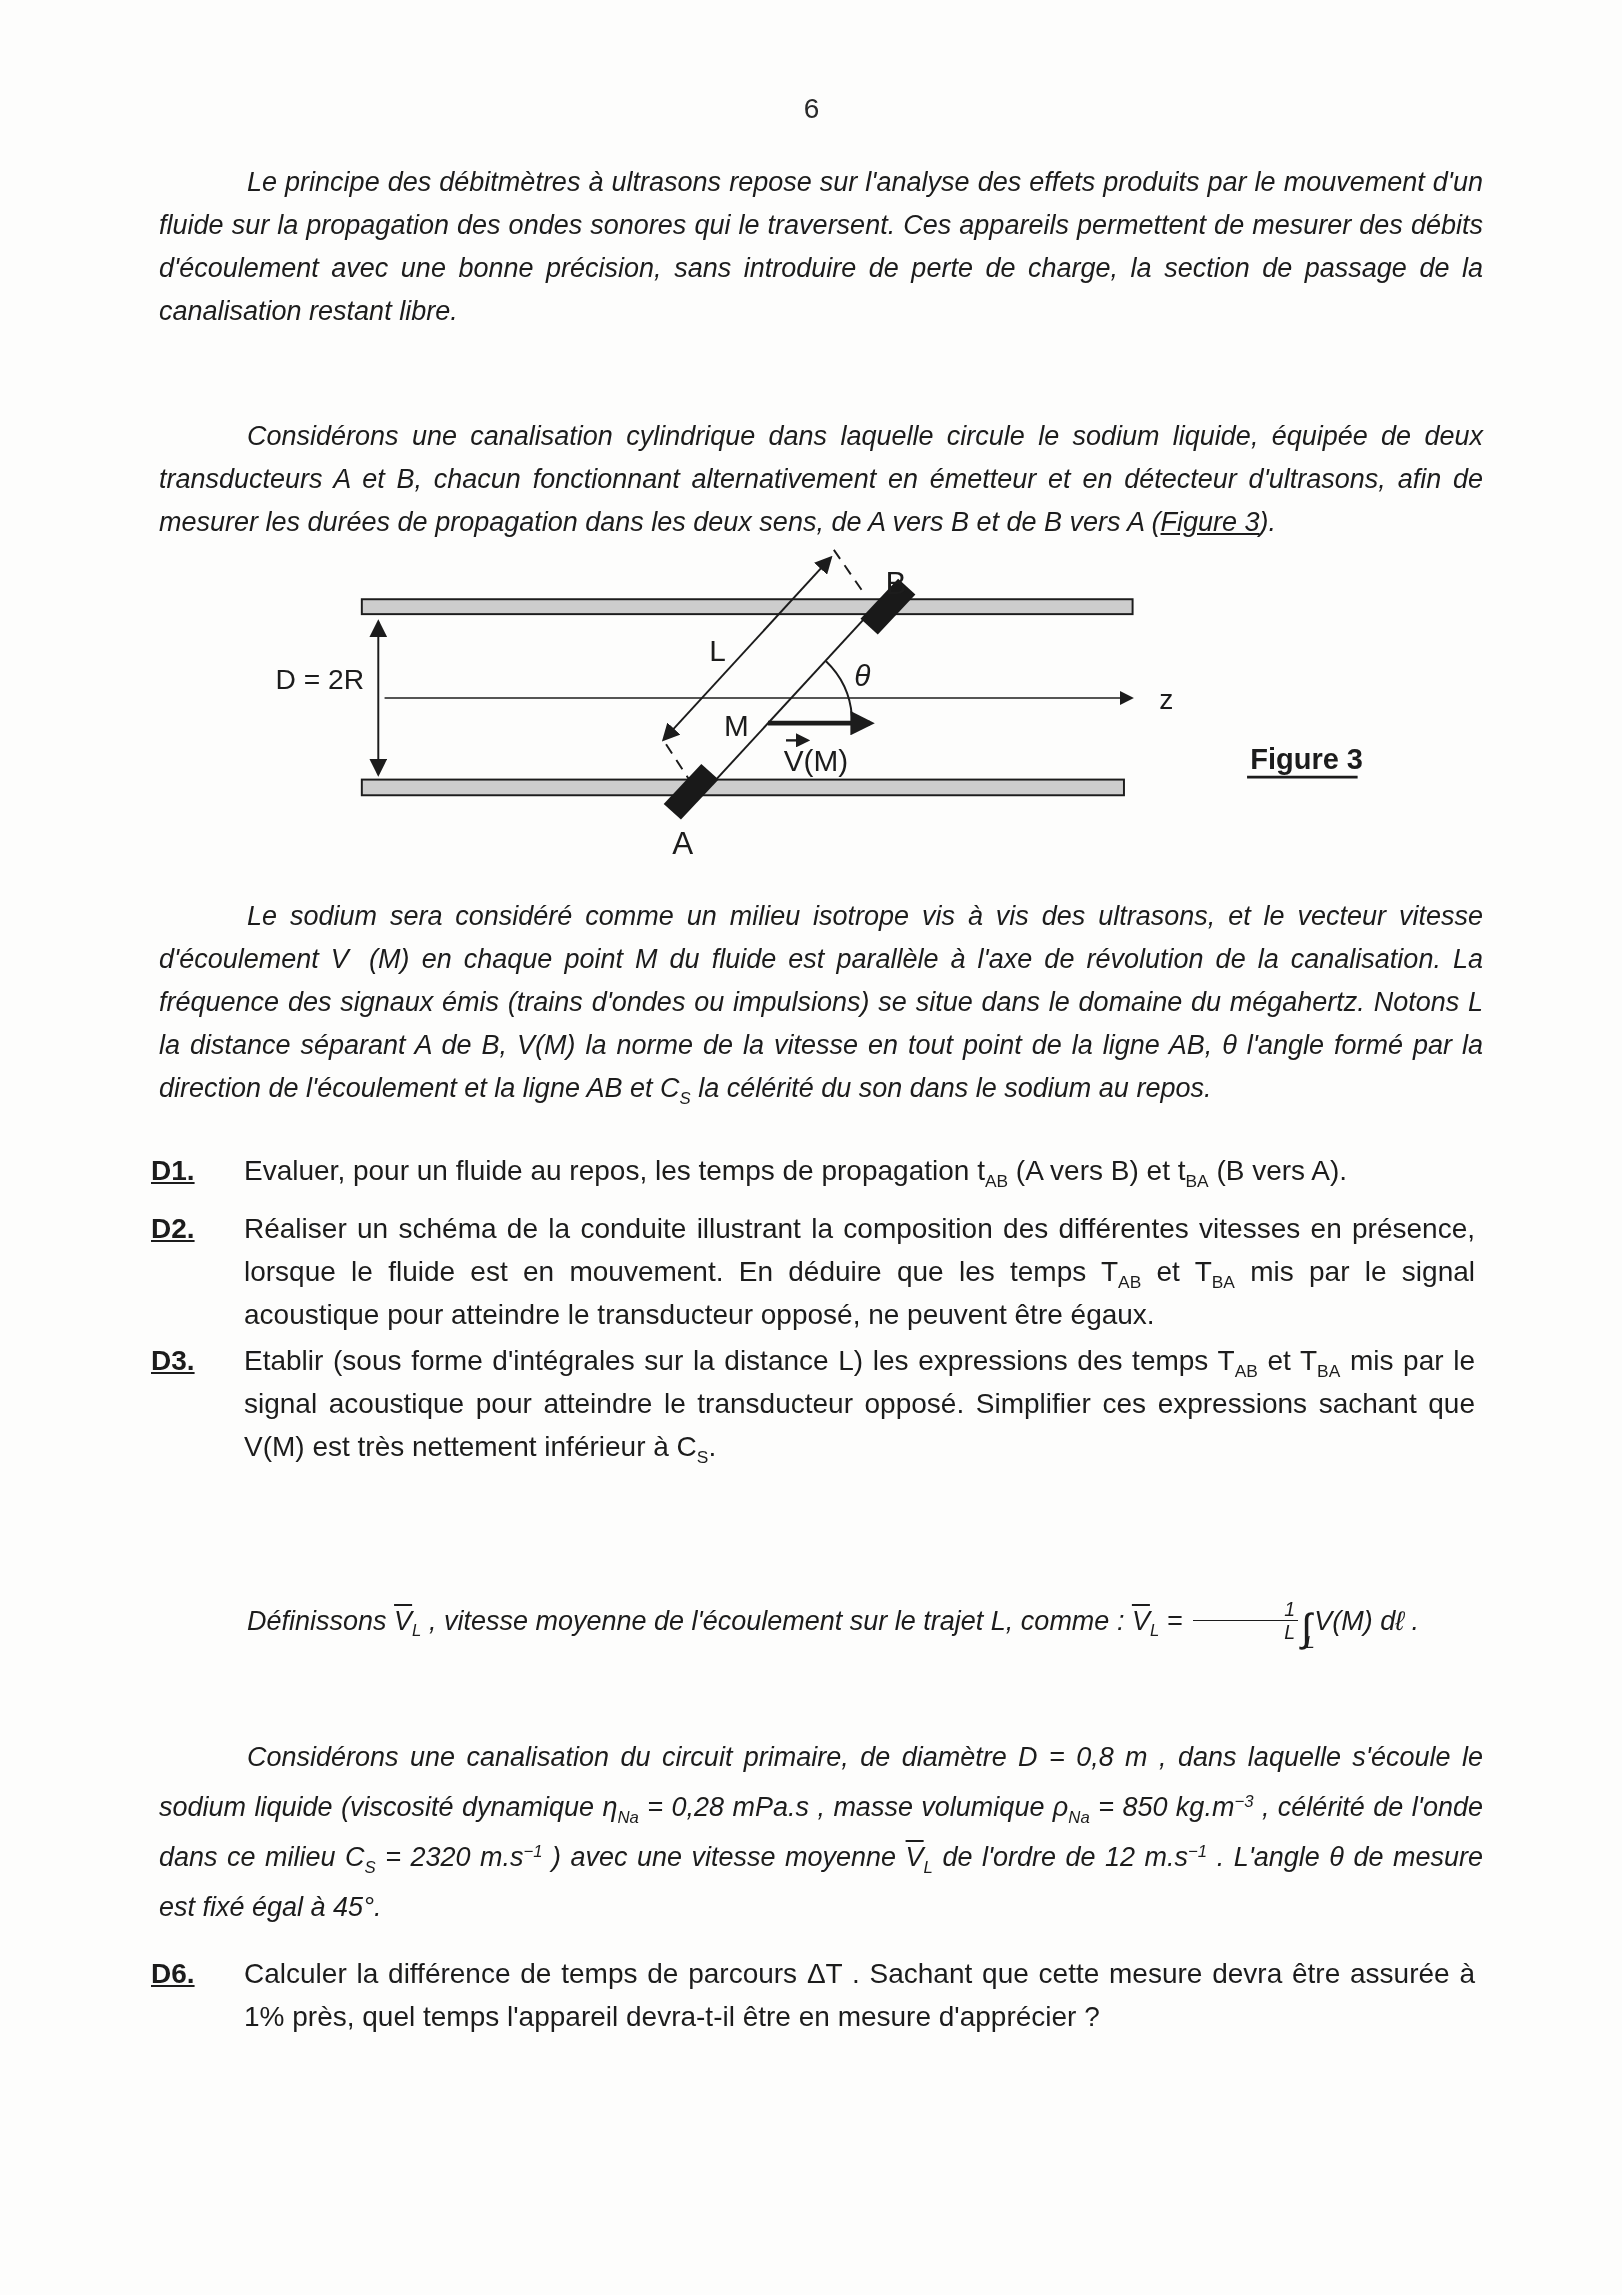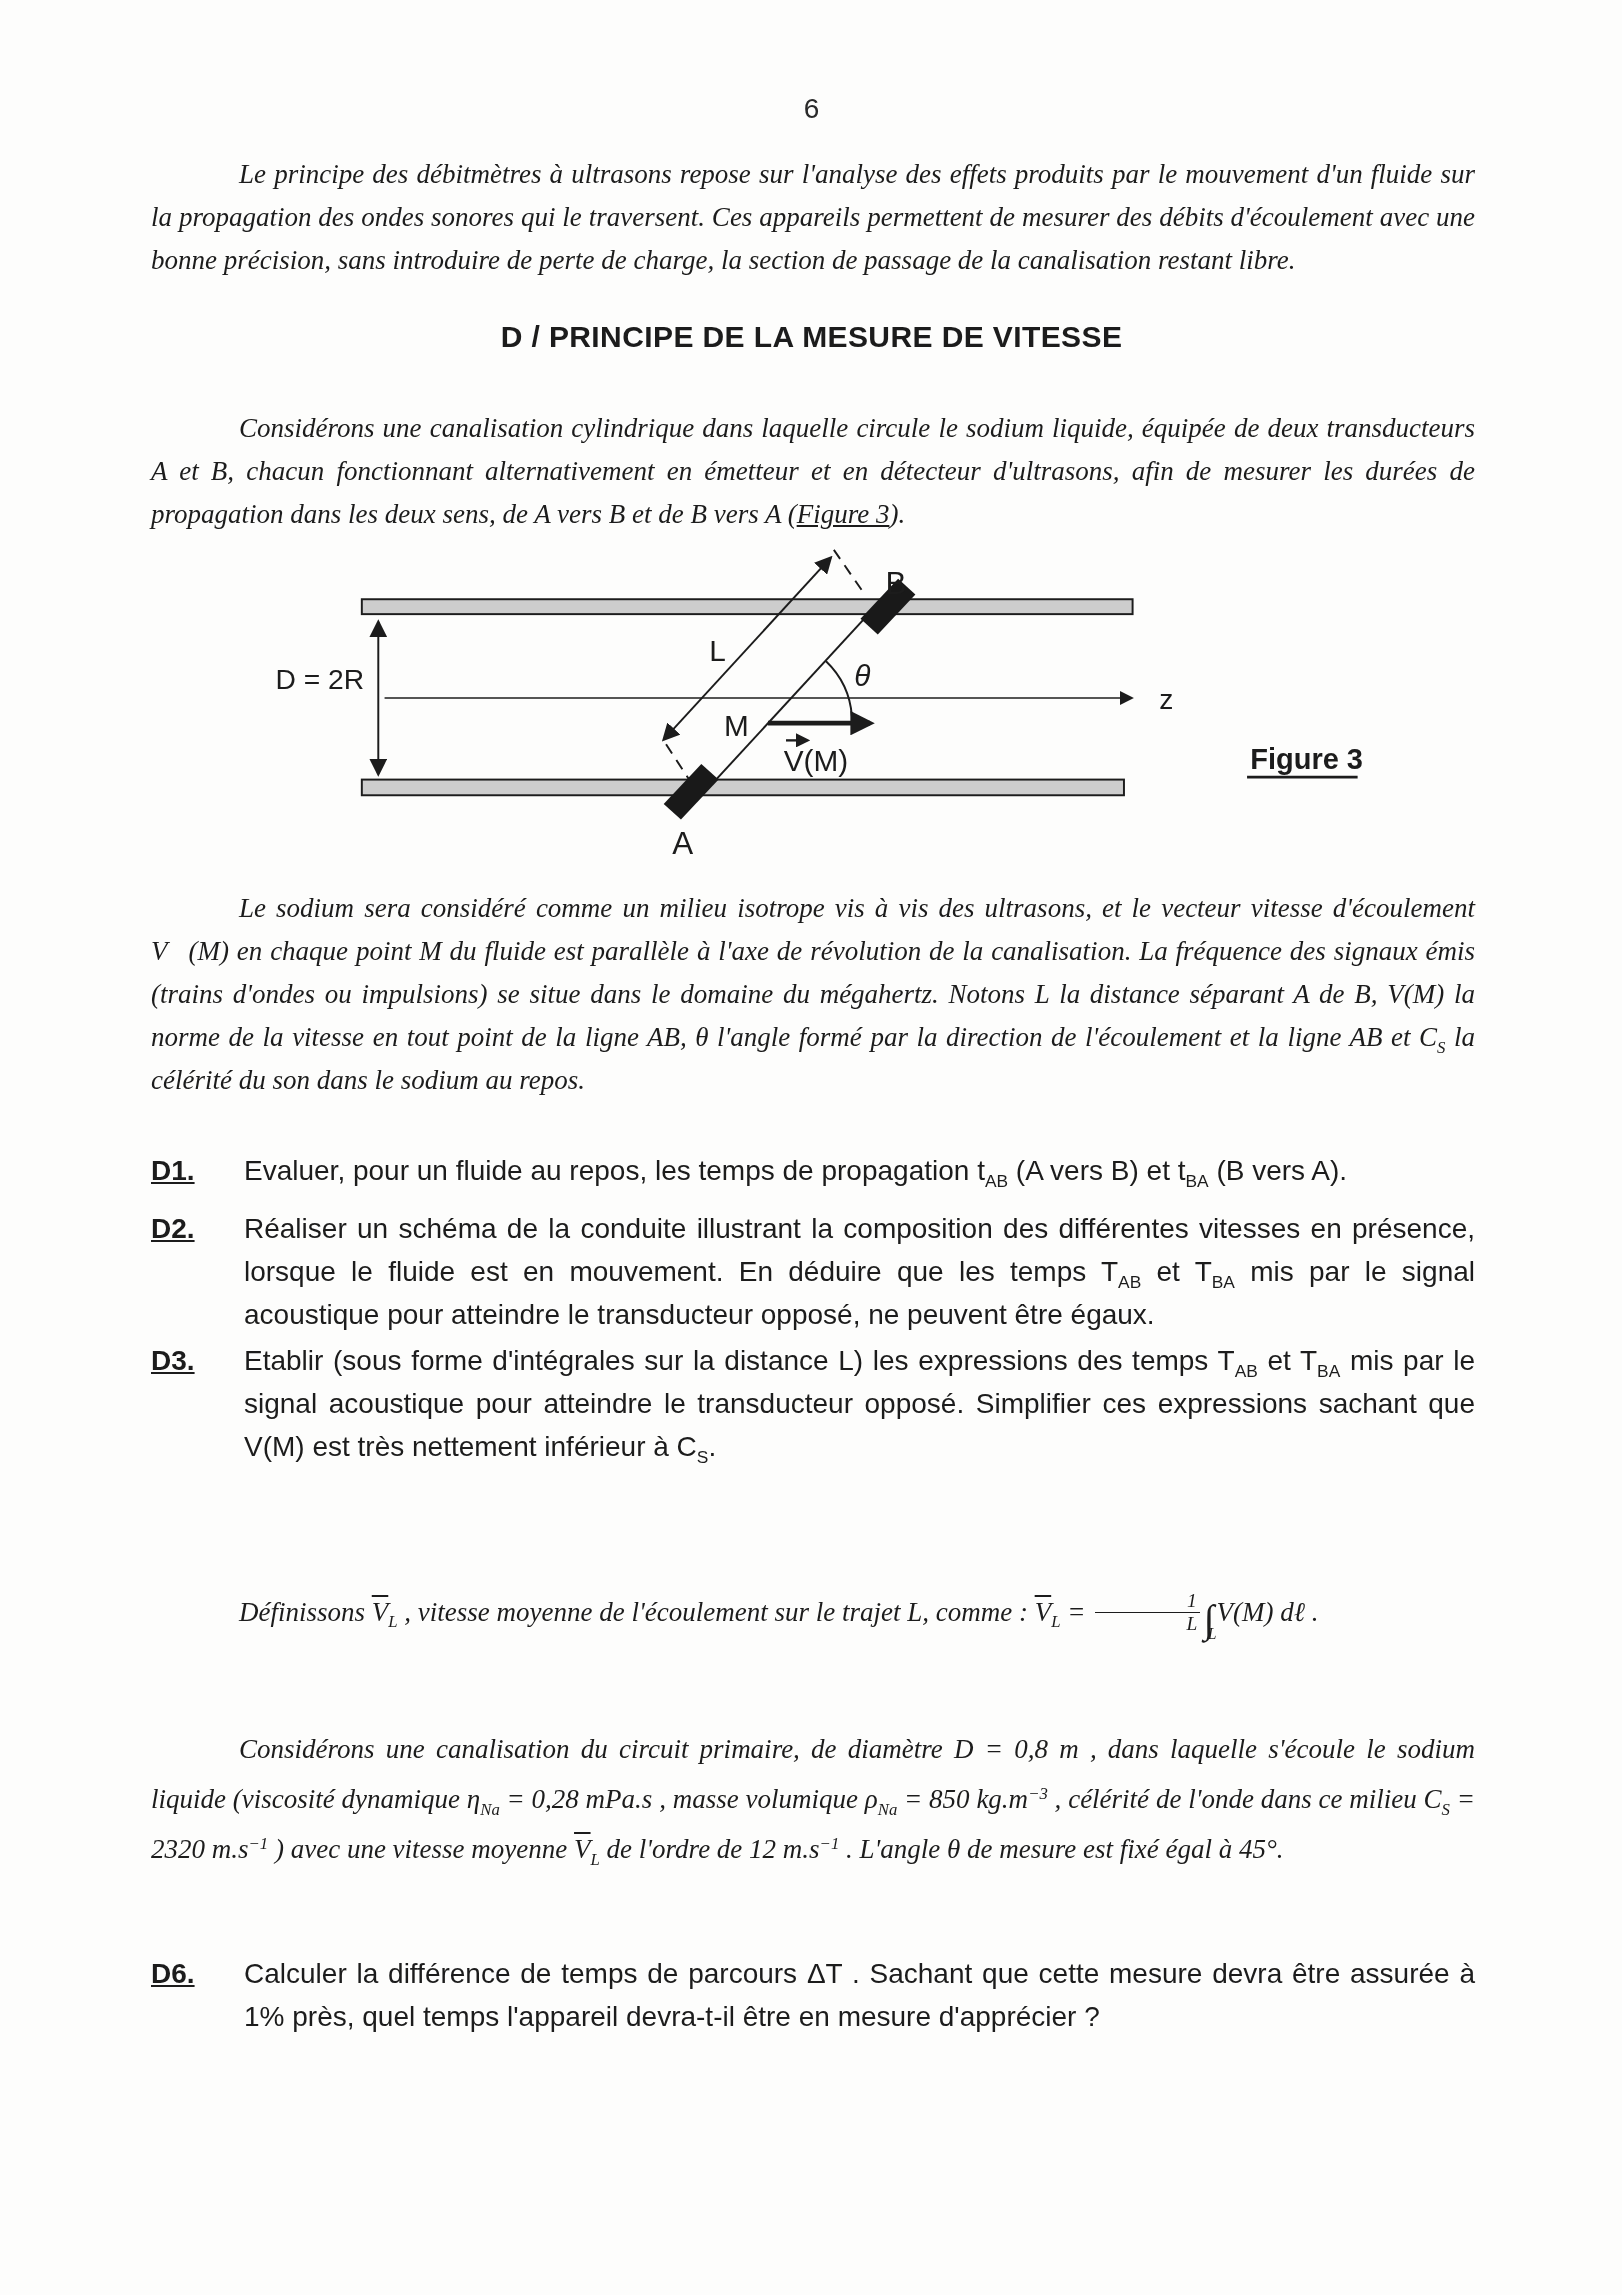--- a/index.html
+++ b/index.html
@@ -13,22 +13,21 @@
   }
   .page { position:absolute; inset:0; }
   .pagenum {
     position:absolute; top:93px; left:0; width:1623px;
     text-align:center; font-size:28px; color:#2a2a2a;
   }
   .para {
     position:absolute; left:151px; width:1324px;
     font-size:27px; line-height:43px;
     text-align:justify; hyphens:none;
-    margin:0;
-    font-family:Liberation Serif, serif;
+    margin:8px;
   }
   .ital { font-style:italic; }
   .indent { text-indent:88px; }
   h1.heading {
     position:absolute; left:0; width:1623px; text-align:center;
     font-size:30px; font-weight:bold; margin:0; letter-spacing:0.4px;
   }
   .q {
     position:absolute; left:151px; width:1324px;
     display:flex; font-size:28px; line-height:43px;
@@ -54,21 +53,20 @@
 </style>
 </head>
 <body>
 
 <div class="page">
 
   <div class="pagenum">6</div>
 
   <p class="para ital indent" style="top:153px">Le principe des débitmètres à ultrasons repose sur l'analyse des effets produits par le mouvement d'un fluide sur la propagation des ondes sonores qui le traversent. Ces appareils permettent de mesurer des débits d'écoulement avec une bonne précision, sans introduire de perte de charge, la section de passage de la canalisation restant libre.</p>
 
-  <h1 class="heading" style="top:320px">D / PRINCIPE DE LA MESURE DE VITESSE</h1>
 
   <p class="para ital indent" style="top:407px">Considérons une canalisation cylindrique dans laquelle circule le sodium liquide, équipée de deux transducteurs A et B, chacun fonctionnant alternativement en émetteur et en détecteur d'ultrasons, afin de mesurer les durées de propagation dans les deux sens, de A vers B et de B vers A (<u>Figure 3</u>).</p>
 
   <svg class="figure" style="top:542px" width="1623" height="345" viewBox="0 0 2067 440">
     <defs>
       <marker id="arr" viewBox="0 0 10 10" refX="8.5" refY="5" markerWidth="9" markerHeight="9" orient="auto-start-reverse">
         <path d="M0,0 L10,5 L0,10 z" fill="#1c1c1c"></path>
       </marker>
       <marker id="arrBig" viewBox="0 0 10 10" refX="8" refY="5" markerWidth="5.2" markerHeight="5.2" orient="auto-start-reverse">
         <path d="M0,0 L10,5 L0,10 z" fill="#1c1c1c"></path>

